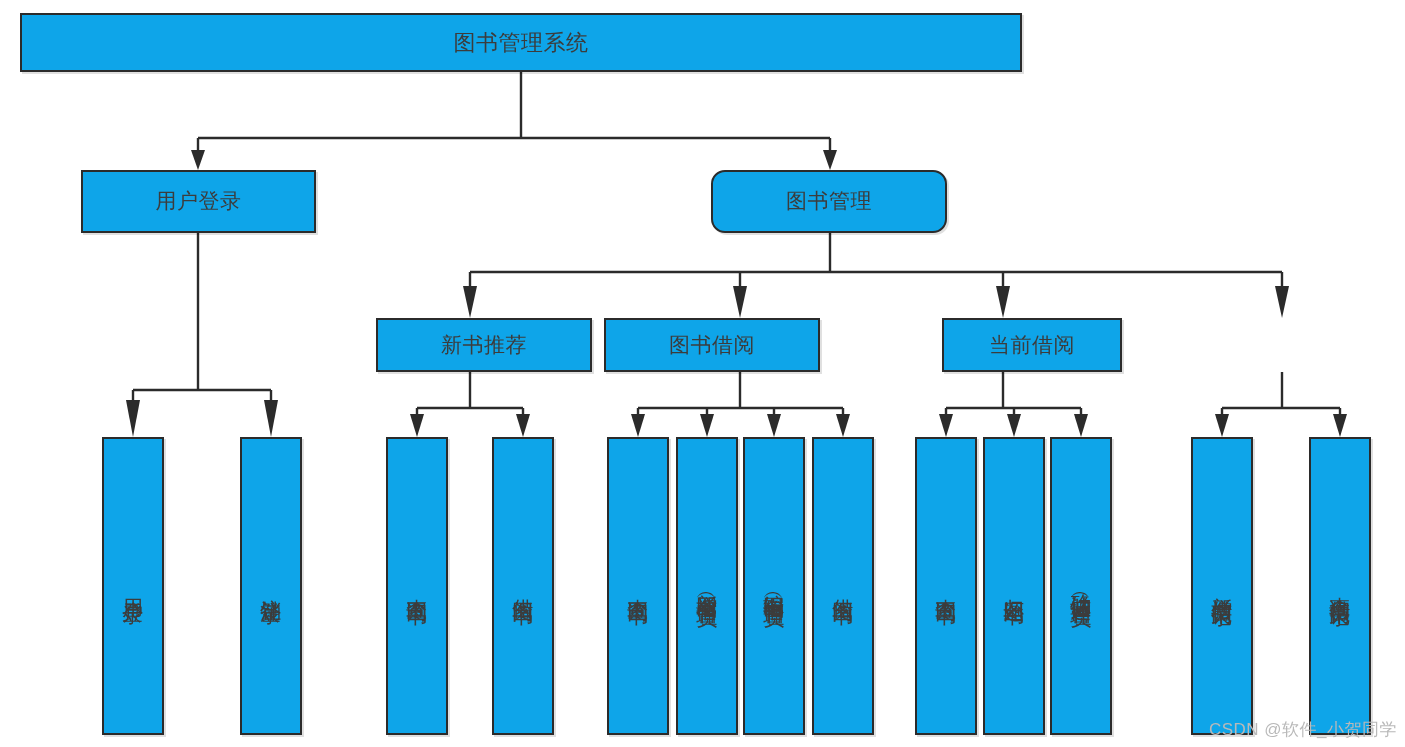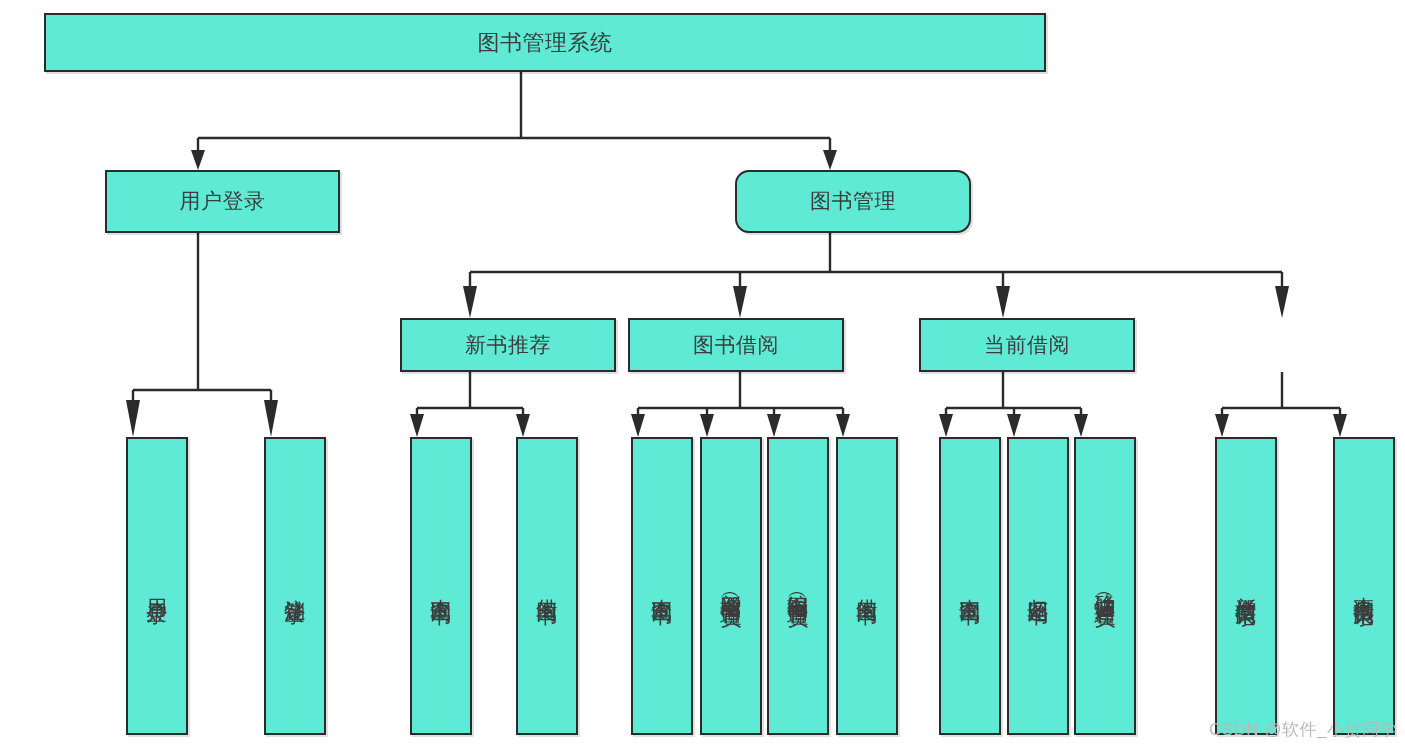--- a/index.html
+++ b/index.html
@@ -33,27 +33,26 @@
     fill: none;
   }
   #wires polygon.arrowhead {
     fill: #2b2b2b;
   }
   
   .node {
     position: absolute;
     box-sizing: border-box;
     border: 2.4px solid #2b2b2b;
-    background: #5eead4;
+    background: #0ea5e9;
     color: #3a3a3a;
     display: flex;
     align-items: center;
     justify-content: center;
     box-shadow: 2px 2px 0 rgba(0,0,0,0.12);
-    margin-left: 24px;
   }
   .node .label {
     font-size: 21px;
     line-height: 1.18;
     letter-spacing: 0.5px;
     color: #3c3c3c;
     text-align: center;
     white-space: nowrap;
   }
   
@@ -166,21 +165,21 @@
   </div>
 
   <div class="node" style="left:376px; top:318px; width:216px; height:54px;">
     <span class="label">新书推荐</span>
   </div>
 
   <div class="node" style="left:604px; top:318px; width:216px; height:54px;">
     <span class="label">图书借阅</span>
   </div>
 
-  <div class="node" style="left:895px; top:318px; width:216px; height:54px;">
+  <div class="node" style="left:942px; top:318px; width:180px; height:54px;">
     <span class="label">当前借阅</span>
   </div>
 
 
   <div class="node vertical" style="left:102px; top:437px; width:62px; height:298px;">
     <span class="label">用户登录</span>
   </div>
   <div class="node vertical" style="left:240px; top:437px; width:62px; height:298px;">
     <span class="label">注销登录</span>
   </div>

